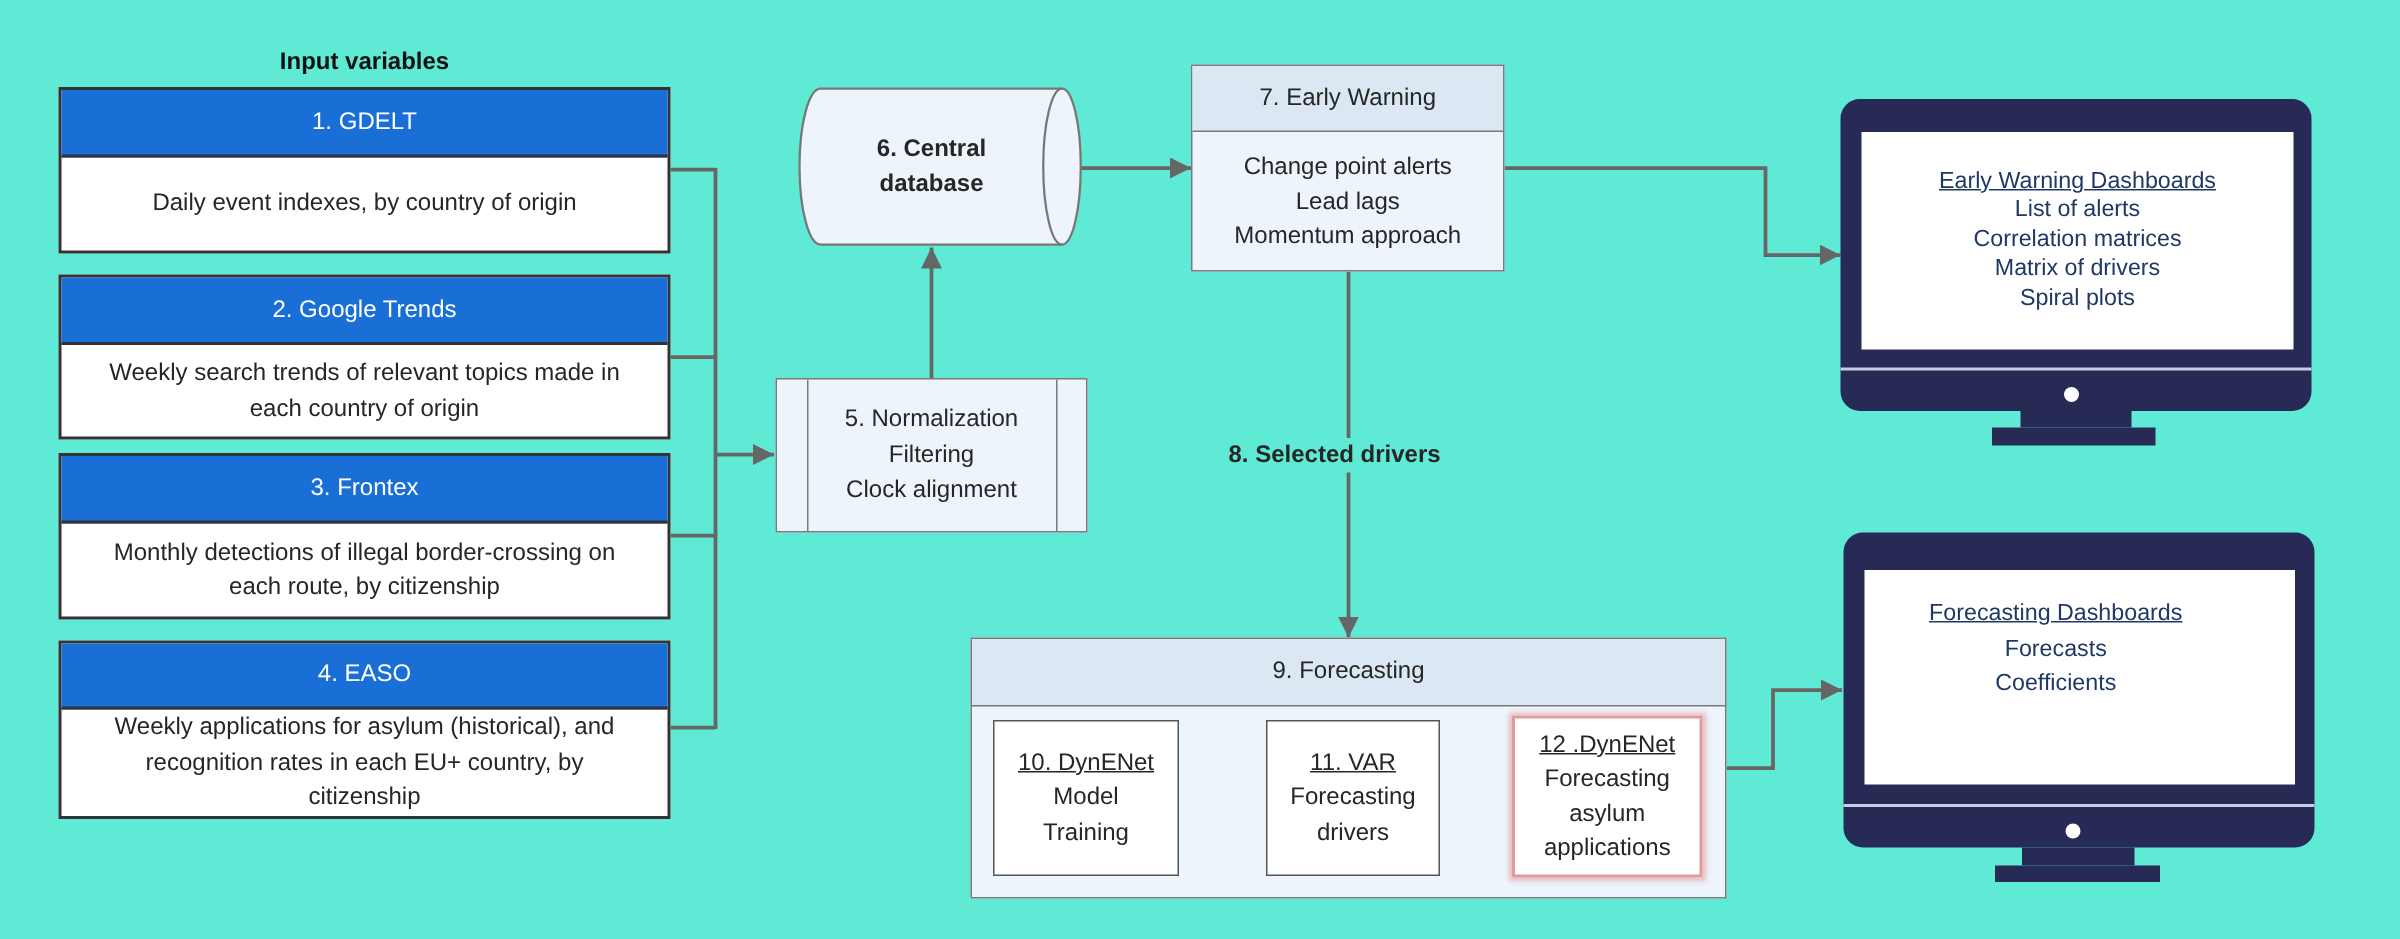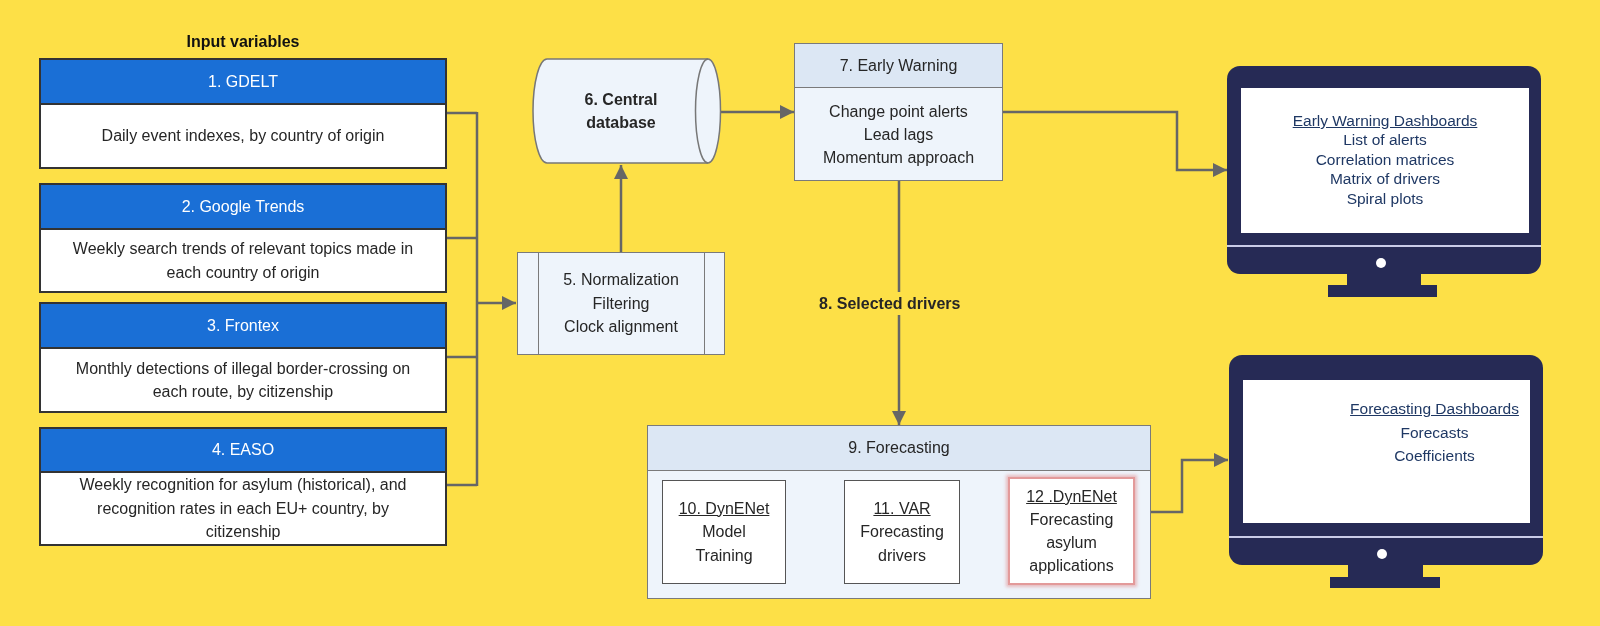--- a/index.html
+++ b/index.html
@@ -8,21 +8,21 @@
     --panel-head:#dce7f4;
     --monitor:#262a55;
     --monitor-text:#1f3864;
     --highlight:#e39a9a;
     --connector:#666666;
     --text:#262626;
     --box-border:#333333;
     --panel-border:#7a7a7a;
   }
   html,body{margin:0;padding:0;background:#ffffff;}
-  #canvas{position:relative;width:1600px;height:626px;overflow:hidden;background:#fde047;
+  #canvas{position:relative;width:1600px;height:626px;overflow:hidden;background:#5eead4;
     font-family:"Liberation Sans", sans-serif;color:var(--text);}
   .abs{position:absolute;}
   svg.layer{position:absolute;left:0;top:0;width:1600px;height:626px;}
   .title-input{position:absolute;left:39px;width:408px;top:31px;text-align:center;font-weight:bold;font-size:16px;line-height:22px;color:#111;}
   .source{position:absolute;left:39px;width:408px;box-sizing:border-box;border:2px solid var(--box-border);background:#fff;display:flex;flex-direction:column;}
   .src-head{box-sizing:border-box;background:var(--src-head);color:#fff;font-weight:normal;font-size:16px;display:flex;align-items:center;justify-content:center;border-bottom:2px solid var(--box-border);flex:none;}
   .src-body{flex:1;display:flex;flex-direction:column;align-items:center;justify-content:center;font-size:16px;line-height:23.5px;text-align:center;}
   .line{display:block;white-space:nowrap;}
   .panel{position:absolute;box-sizing:border-box;border:1.5px solid var(--panel-border);background:var(--panel-fill);}
   .centered-text{display:flex;flex-direction:column;align-items:center;justify-content:center;text-align:center;font-size:16px;line-height:23.5px;}
@@ -111,21 +111,21 @@
     <div class="src-head" style="height:45px;">3. Frontex</div>
     <div class="src-body">
       <span class="line">Monthly detections of illegal border-crossing on</span>
       <span class="line">each route, by citizenship</span>
     </div>
   </div>
 
   <div class="source" style="top:427px;height:119px;">
     <div class="src-head" style="height:44px;">4. EASO</div>
     <div class="src-body">
-      <span class="line">Weekly recognition for asylum (historical), and</span>
+      <span class="line">Weekly applications for asylum (historical), and</span>
       <span class="line">recognition rates in each EU+ country, by</span>
       <span class="line">citizenship</span>
     </div>
   </div>
 
   <div class="panel centered-text" style="left:517px;top:252px;width:208px;height:103px;justify-content:center;">
     <div class="abs" style="left:20px;top:0;bottom:0;width:0;border-left:1.5px solid var(--panel-border);"></div>
     <div class="abs" style="left:186px;top:0;bottom:0;width:0;border-left:1.5px solid var(--panel-border);"></div>
     <span class="line">5. Normalization</span>
     <span class="line">Filtering</span>
@@ -172,19 +172,19 @@
   </div>
 
   <div class="mon-text" style="left:1241px;width:288px;top:111px;line-height:19.4px;">
     <span class="u">Early Warning Dashboards</span>
     <span class="line">List of alerts</span>
     <span class="line">Correlation matrices</span>
     <span class="line">Matrix of drivers</span>
     <span class="line">Spiral plots</span>
   </div>
 
-  <div class="mon-text" style="left:1291px;width:287px;top:397px;line-height:23.5px;">
+  <div class="mon-text" style="left:1227px;width:287px;top:397px;line-height:23.5px;">
     <span class="u">Forecasting Dashboards</span>
     <span class="line">Forecasts</span>
     <span class="line">Coefficients</span>
   </div>
 
 </div>
 
 </body></html>

